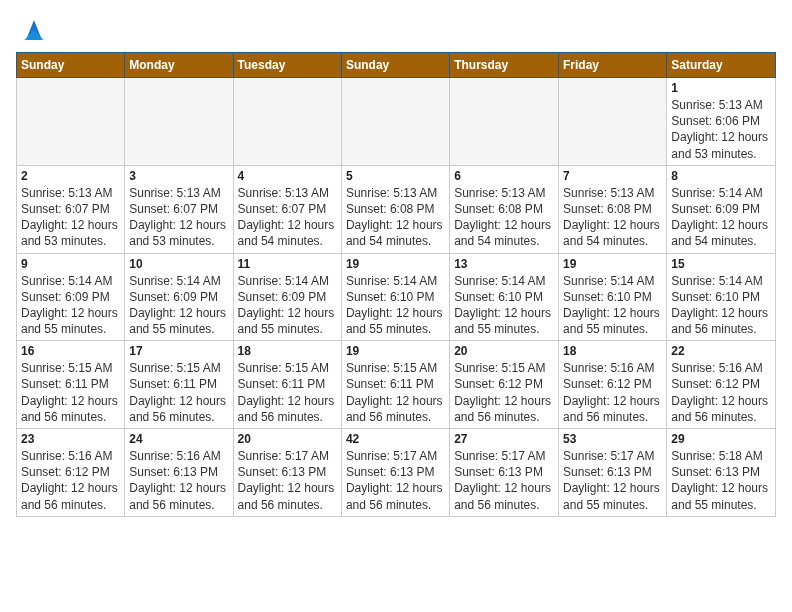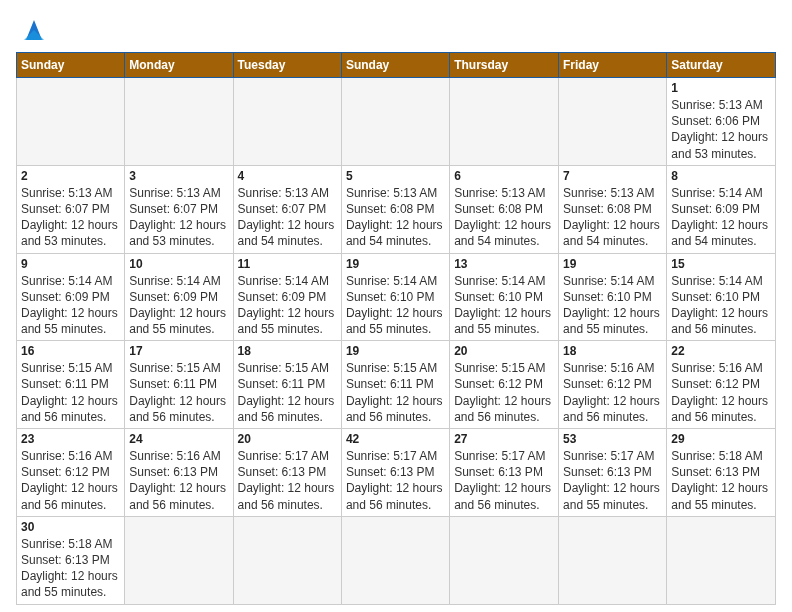--- a/index.html
+++ b/index.html
@@ -330,29 +330,14 @@
 and 55 minutes.</div>
         </td>
         <td>
           <span class="day-num">29</span>
           <div class="day-info">Sunrise: 5:18 AM
 Sunset: 6:13 PM
 Daylight: 12 hours
 and 55 minutes.</div>
         </td>
       </tr>
-      <tr>
-        <td>
-          <span class="day-num">30</span>
-          <div class="day-info">Sunrise: 5:18 AM
-Sunset: 6:13 PM
-Daylight: 12 hours
-and 55 minutes.</div>
-        </td>
-        <td class="empty"></td>
-        <td class="empty"></td>
-        <td class="empty"></td>
-        <td class="empty"></td>
-        <td class="empty"></td>
-        <td class="empty"></td>
-      </tr>
     </tbody>
 </table>
 
 </body></html>

